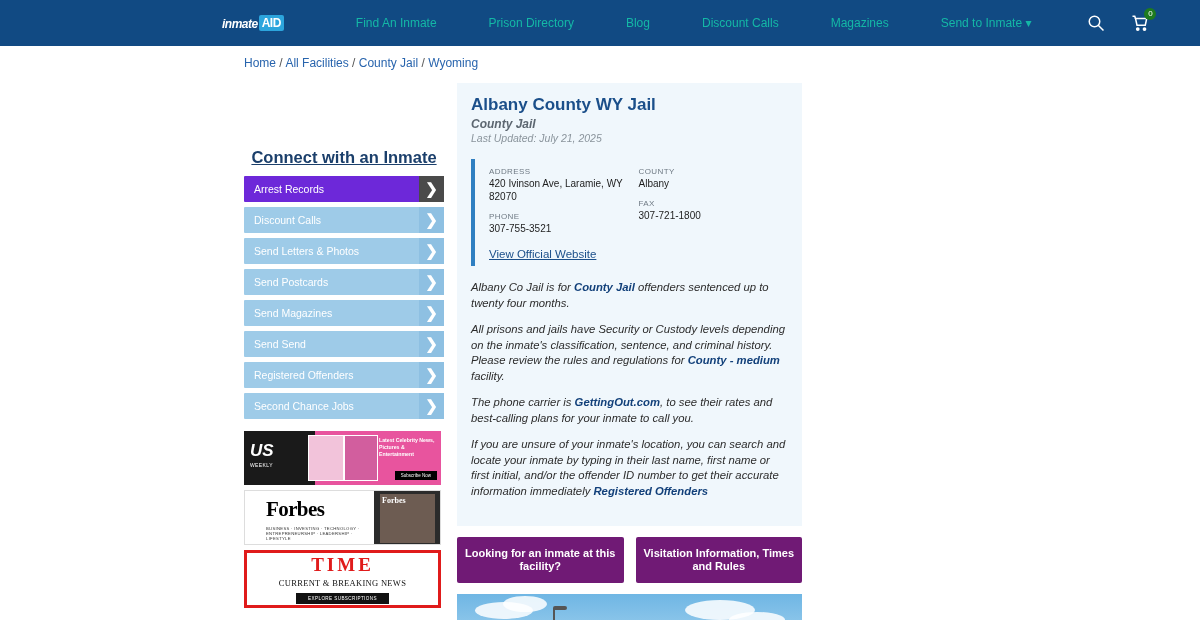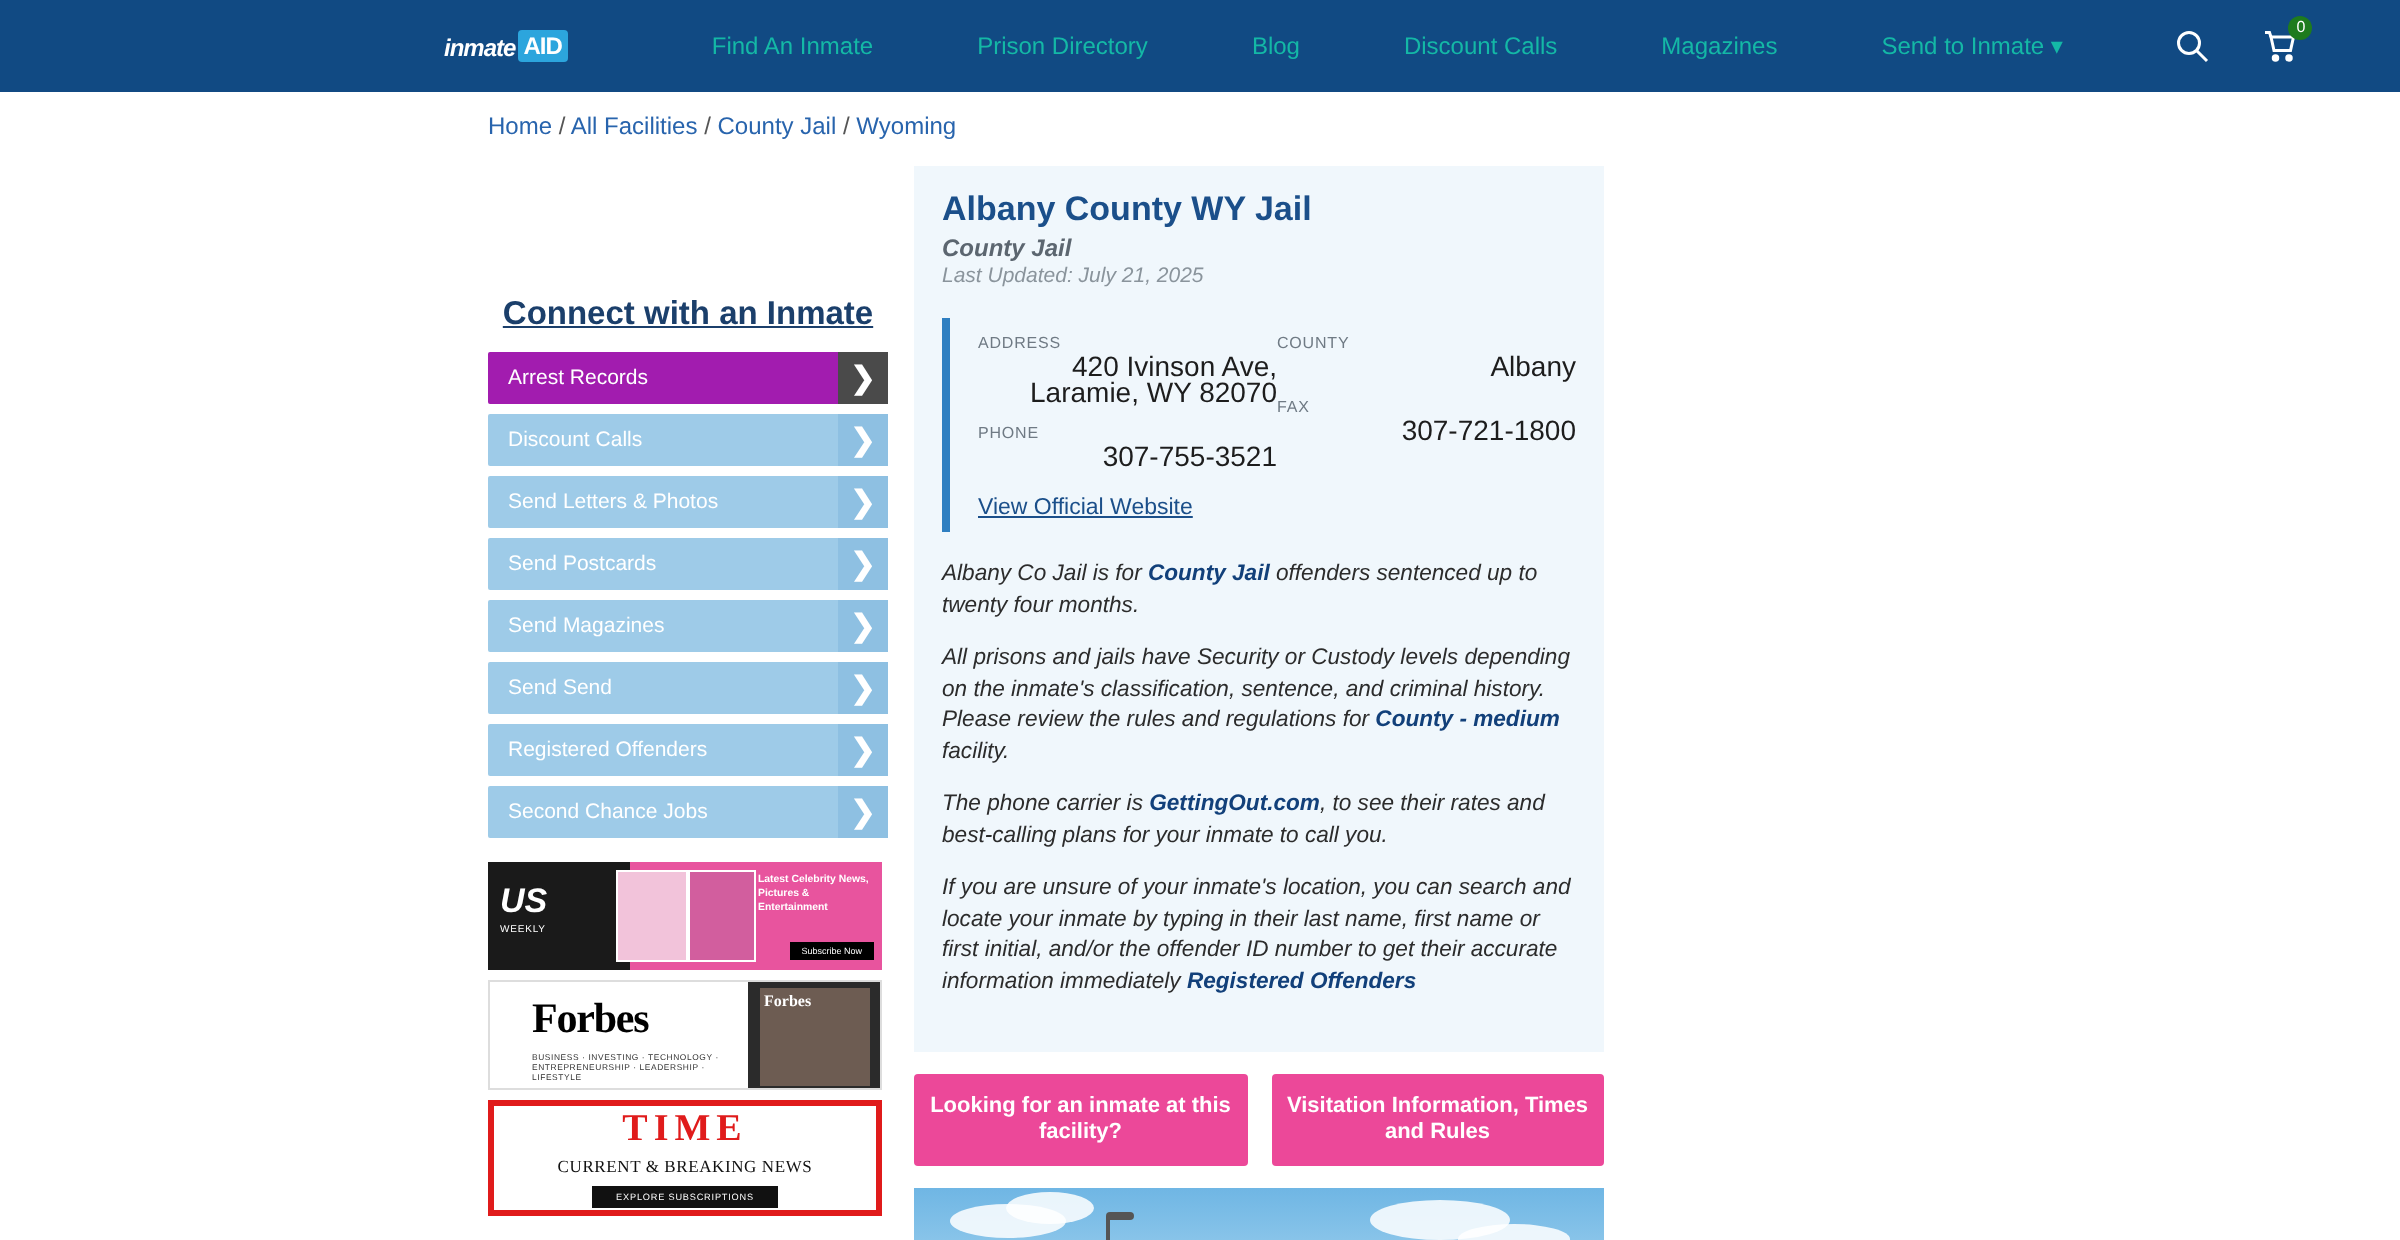--- a/index.html
+++ b/index.html
@@ -119,21 +119,21 @@
     cursor: pointer;
     border-radius: 1px;
   }
   .side-btn .arrow {
     width: 25px; height: 26px;
     background: #8ec0e2;
     display: flex; align-items: center; justify-content: center;
     font-size: 15px; font-weight: bold;
     color: #ffffff;
   }
-  .side-btn.first { background: #a21caf; }
+  .side-btn.first { background: #6d28d9; }
   .side-btn.first .arrow { background:#4a4a4a; }
 
   
   .ad-us {
     width: 197px; height: 54px;
     margin-top: 12px;
     background: linear-gradient(90deg,#1a1a1a 0 36%, #e8549e 36% 100%);
     position: relative;
     overflow: hidden;
   }
@@ -239,40 +239,40 @@
     padding: 8px 0 4px 14px;
     margin-top: 15px;
     display: flex;
   }
   .info-col { width: 175px; }
   .info-label {
     font-size: 8px; color: #6f7a84; letter-spacing: .4px;
     text-transform: uppercase; margin-bottom: 1px;
   }
   .info-value {
-    font-size: 14px; color: #1d1d1d; margin-bottom: 9px; line-height: 13px; text-align: right;
+    font-size: 10px; color: #1d1d1d; margin-bottom: 9px; line-height: 13px;
   }
   .official-link {
     display:inline-block;
     font-size: 11.5px; color: #1b4f8a; text-decoration: underline;
     margin-top: 2px;
   }
   .desc { margin-top: 14px; }
   .desc p {
     font-size: 11.3px; font-style: italic; color: #2c2c2c;
     line-height: 15.5px; margin: 0 0 11px 0;
   }
   .desc b { color: #12407a; font-style: italic; }
   .desc .link-bold { color: #12407a; font-weight: bold; font-style: italic; }
 
   .cta-row {
     display: flex; gap: 12px; margin-top: 11px; width: 345px;
   }
   .cta {
-    flex: 1; background: #ec4899; color: #ffffff;
+    flex: 1; background: #701a75; color: #ffffff;
     font-size: 11px; font-weight: bold; text-align: center;
     padding: 10px 6px; line-height: 13px; border-radius: 2px;
     cursor: pointer;
   }
 
   
   .photo {
     margin-top: 11px;
     width: 345px; height: 110px;
     position: relative; overflow: hidden;

